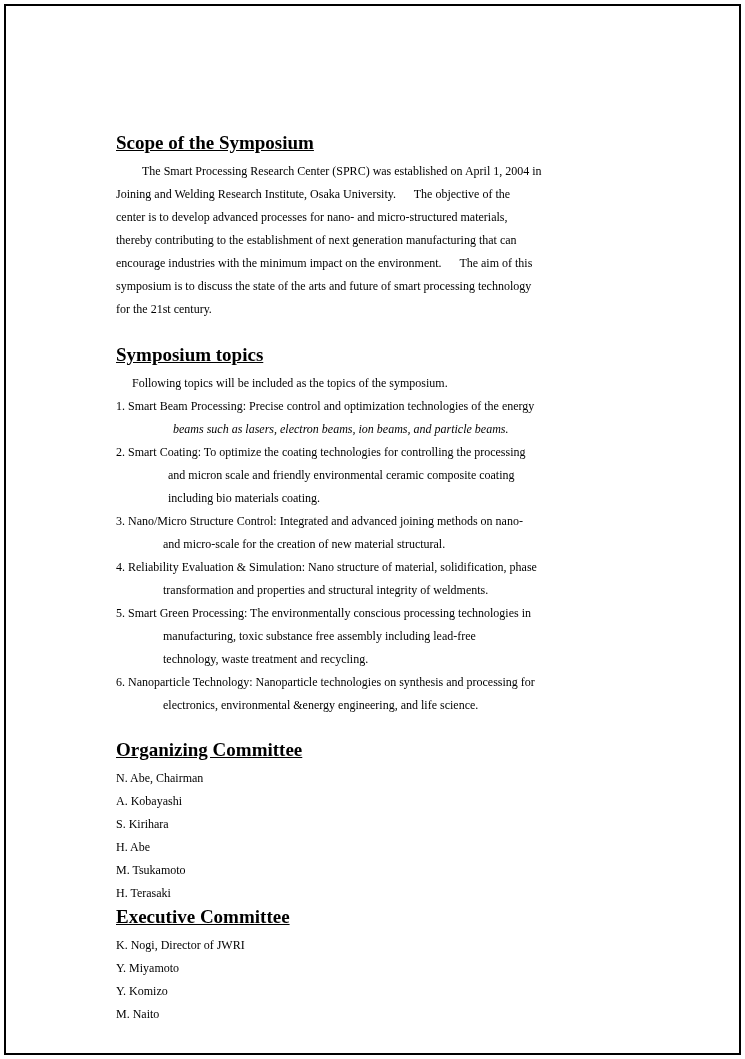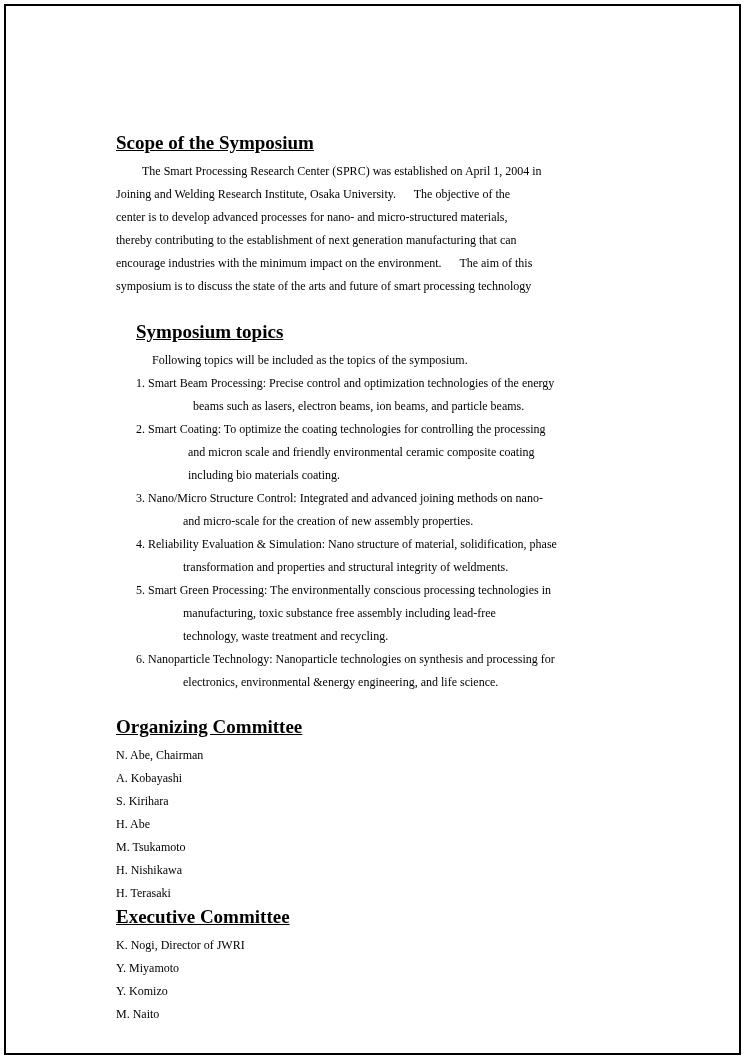--- a/index.html
+++ b/index.html
@@ -34,24 +34,24 @@
     margin-bottom: 5px;
     white-space: pre;
   }
   .line {
     font-size: 12px;
     line-height: 23px;
     white-space: pre;
   }
   .ind-26 { padding-left: 26px; }
   .ind-16 { padding-left: 16px; font-family: Liberation Serif, serif; }
-  .ind-57 { padding-left: 57px; }
+  .ind-57 { padding-left: 57px; font-style: italic; }
   .ind-52 { padding-left: 52px; }
   .ind-47 { padding-left: 47px; }
-  .sect-topics { margin-top: 22px; margin-left: 20px; }
+  .sect-topics { margin-top: 22px; }
   .sect-committees {
     margin-top: 21px;
     display: flex;
     flex-direction: column;
   }
   .committee-col-left { width: 320px; flex: none; }
   .committee-col-right { flex: 1; }
 </style>
 </head>
 <body>
@@ -62,56 +62,56 @@
   <div class="content">
 
     <section>
       <div class="heading">Scope of the Symposium</div>
       <div class="line ind-26">The Smart Processing Research Center (SPRC) was established on April 1, 2004 in</div>
       <div class="line">Joining and Welding Research Institute, Osaka University.      The objective of the</div>
       <div class="line">center is to develop advanced processes for nano- and micro-structured materials,</div>
       <div class="line">thereby contributing to the establishment of next generation manufacturing that can</div>
       <div class="line">encourage industries with the minimum impact on the environment.      The aim of this</div>
       <div class="line">symposium is to discuss the state of the arts and future of smart processing technology</div>
+      <div class="line">for the 21st century.</div>
     </section>
 
     <section class="sect-topics">
       <div class="heading">Symposium topics</div>
       <div class="line ind-16">Following topics will be included as the topics of the symposium.</div>
 
       <div class="line">1. Smart Beam Processing: Precise control and optimization technologies of the energy</div>
       <div class="line ind-57">beams such as lasers, electron beams, ion beams, and particle beams.</div>
 
       <div class="line">2. Smart Coating: To optimize the coating technologies for controlling the processing</div>
       <div class="line ind-52">and micron scale and friendly environmental ceramic composite coating</div>
       <div class="line ind-52">including bio materials coating.</div>
 
       <div class="line">3. Nano/Micro Structure Control: Integrated and advanced joining methods on nano-</div>
-      <div class="line ind-47">and micro-scale for the creation of new assembly properties.</div>
+      <div class="line ind-47">and micro-scale for the creation of new material structural.</div>
 
       <div class="line">4. Reliability Evaluation &amp; Simulation: Nano structure of material, solidification, phase</div>
       <div class="line ind-47">transformation and properties and structural integrity of weldments.</div>
 
       <div class="line">5. Smart Green Processing: The environmentally conscious processing technologies in</div>
       <div class="line ind-47">manufacturing, toxic substance free assembly including lead-free</div>
       <div class="line ind-47">technology, waste treatment and recycling.</div>
 
       <div class="line">6. Nanoparticle Technology: Nanoparticle technologies on synthesis and processing for</div>
       <div class="line ind-47">electronics, environmental &amp;energy engineering, and life science.</div>
     </section>
 
     <section class="sect-committees">
       <div class="committee-col-left">
         <div class="heading">Organizing Committee</div>
         <div class="line">N. Abe, Chairman</div>
         <div class="line">A. Kobayashi</div>
         <div class="line">S. Kirihara</div>
         <div class="line">H. Abe</div>
         <div class="line">M. Tsukamoto</div>
-        <div class="line">H. Nishikawa</div>
         <div class="line">H. Terasaki</div>
       </div>
       <div class="committee-col-right">
         <div class="heading">Executive Committee</div>
         <div class="line">K. Nogi, Director of JWRI</div>
         <div class="line">Y. Miyamoto</div>
         <div class="line">Y. Komizo</div>
         <div class="line">M. Naito</div>
       </div>
     </section>

